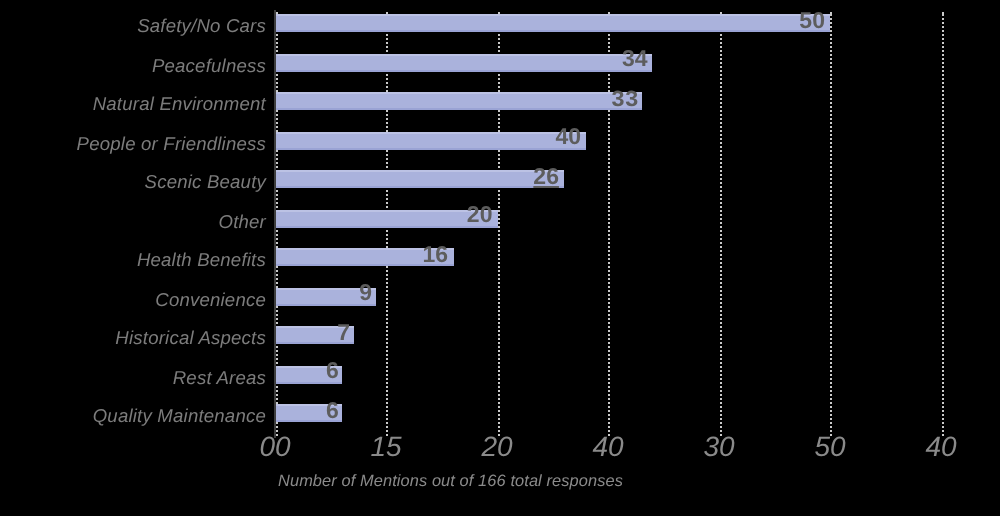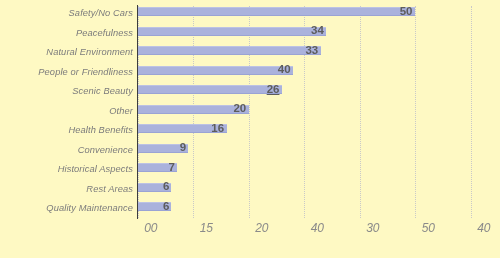--- a/index.html
+++ b/index.html
@@ -5,21 +5,21 @@
   html,body{margin:0;padding:0;}
   body{
     width:500px;height:258px;
     background:#ffffff;
     font-family:"Liberation Sans", sans-serif;
     overflow:hidden;
   }
   #chart-root{
     position:relative;
     width:500px;height:258px;
-    background:#fef9c3;
+    background:#000000;
   }
 
   
   
   .plot{
     position:absolute;
     left:0;top:0;width:500px;height:258px;
   }
 
   .gridline{
@@ -66,26 +66,26 @@
     font-size:11.5px;
     font-weight:bold;
     color:#5d5d5d;
     line-height:11px;
     white-space:nowrap;
     font-family:"Liberation Sans", sans-serif;
   }
 
   .tick-label{
     position:absolute;
-    top:221px;
+    top:215px;
     width:40px;
     margin-left:-20px;
-    text-align:right;
+    text-align:center;
     font-style:italic;
-    font-size:12px;
+    font-size:14px;
     color:#8a8a8a;
   }
 
   .axis-caption{
     position:absolute;
     left:139px;
     top:236px;
     font-style:italic;
     font-size:8.2px;
     color:#8a8a8a;
@@ -128,33 +128,34 @@
     <div class="bar" style="top: 85px; width: 144.083px;"></div>
     <div class="bar" style="top: 104.5px; width: 110.833px;"></div>
     <div class="bar" style="top: 124px; width: 88.6667px;"></div>
     <div class="bar" style="top: 143.5px; width: 49.875px;"></div>
     <div class="bar" style="top: 163px; width: 38.7917px;"></div>
     <div class="bar" style="top: 182.5px; width: 33.25px;"></div>
     <div class="bar" style="top: 202px; width: 33.25px;"></div>
 
     <div class="val-label" style="top: 5.5px; left: 399.683px;">50</div>
     <div class="val-label" style="top: 25px; left: 311.017px;">34</div>
-    <div class="val-label" style="top: 44.5px; left: 305.475px;">33</div>
+    <div class="val-label" style="top: 44.5px; left: 305.475px; font-family: Liberation Mono, monospace;">33</div>
     <div class="val-label" style="top: 64px; left: 277.767px;">40</div>
     <div class="val-label" style="top: 83.5px; left: 266.683px; text-decoration: underline;">26</div>
     <div class="val-label" style="top: 103px; left: 233.433px;">20</div>
     <div class="val-label" style="top: 122.5px; left: 211.267px;">16</div>
     <div class="val-label" style="top: 142px; left: 179.675px;">9</div>
     <div class="val-label" style="top: 161.5px; left: 168.592px;">7</div>
     <div class="val-label" style="top: 181px; left: 163.05px;">6</div>
     <div class="val-label" style="top: 200.5px; left: 163.05px;">6</div>
 
     <div class="tick-label" style="left:137.5px">00</div>
     <div class="tick-label" style="left:193px">15</div>
     <div class="tick-label" style="left:248.5px">20</div>
     <div class="tick-label" style="left:304px">40</div>
     <div class="tick-label" style="left:359.5px">30</div>
     <div class="tick-label" style="left:415px">50</div>
     <div class="tick-label" style="left:470.5px">40</div>
 
+    <div class="axis-caption">Number of Mentions out of 166 total responses</div>
 
   </div>
 </div>
 
 </body></html>

